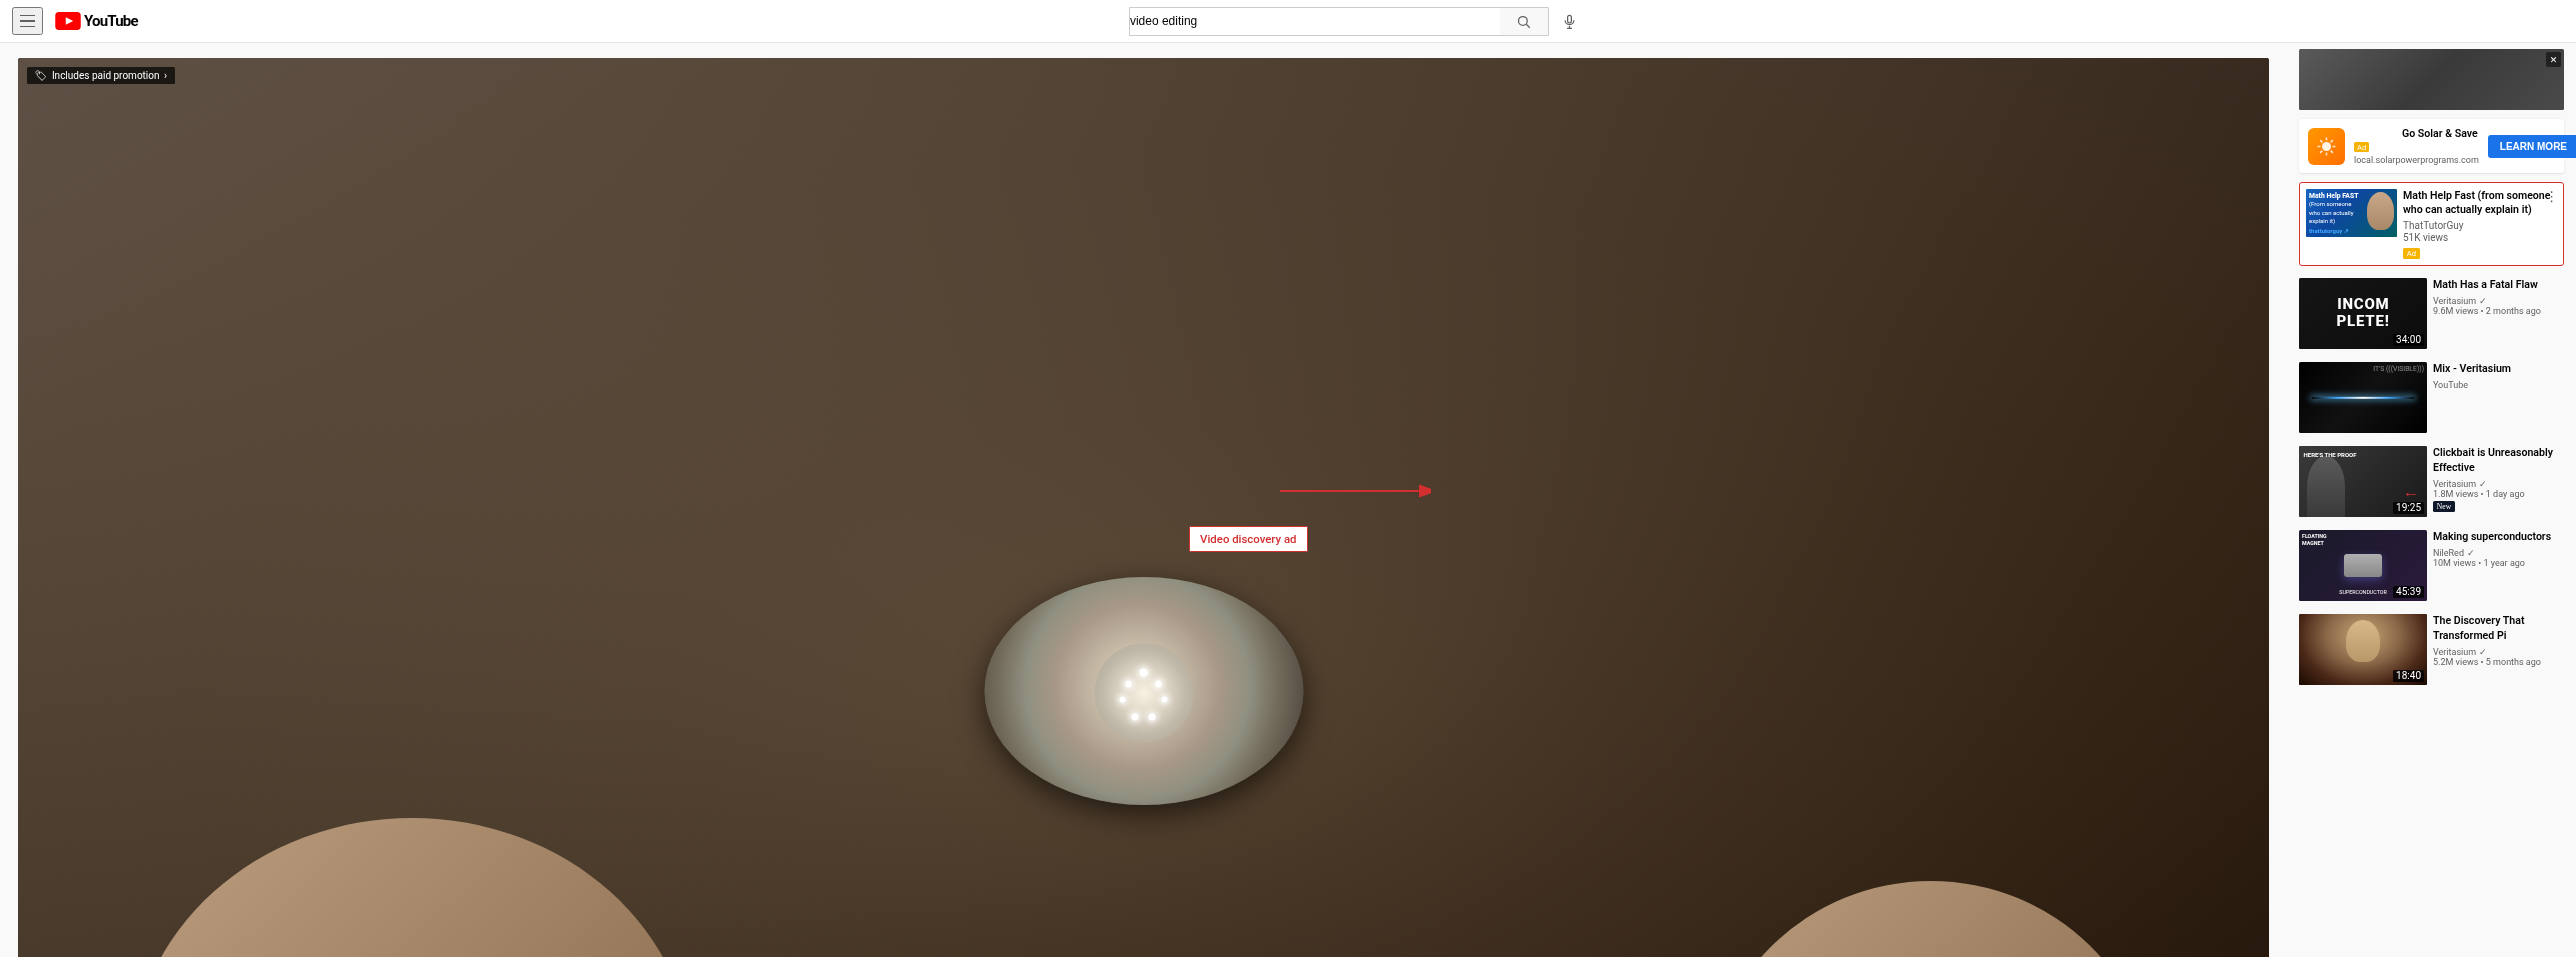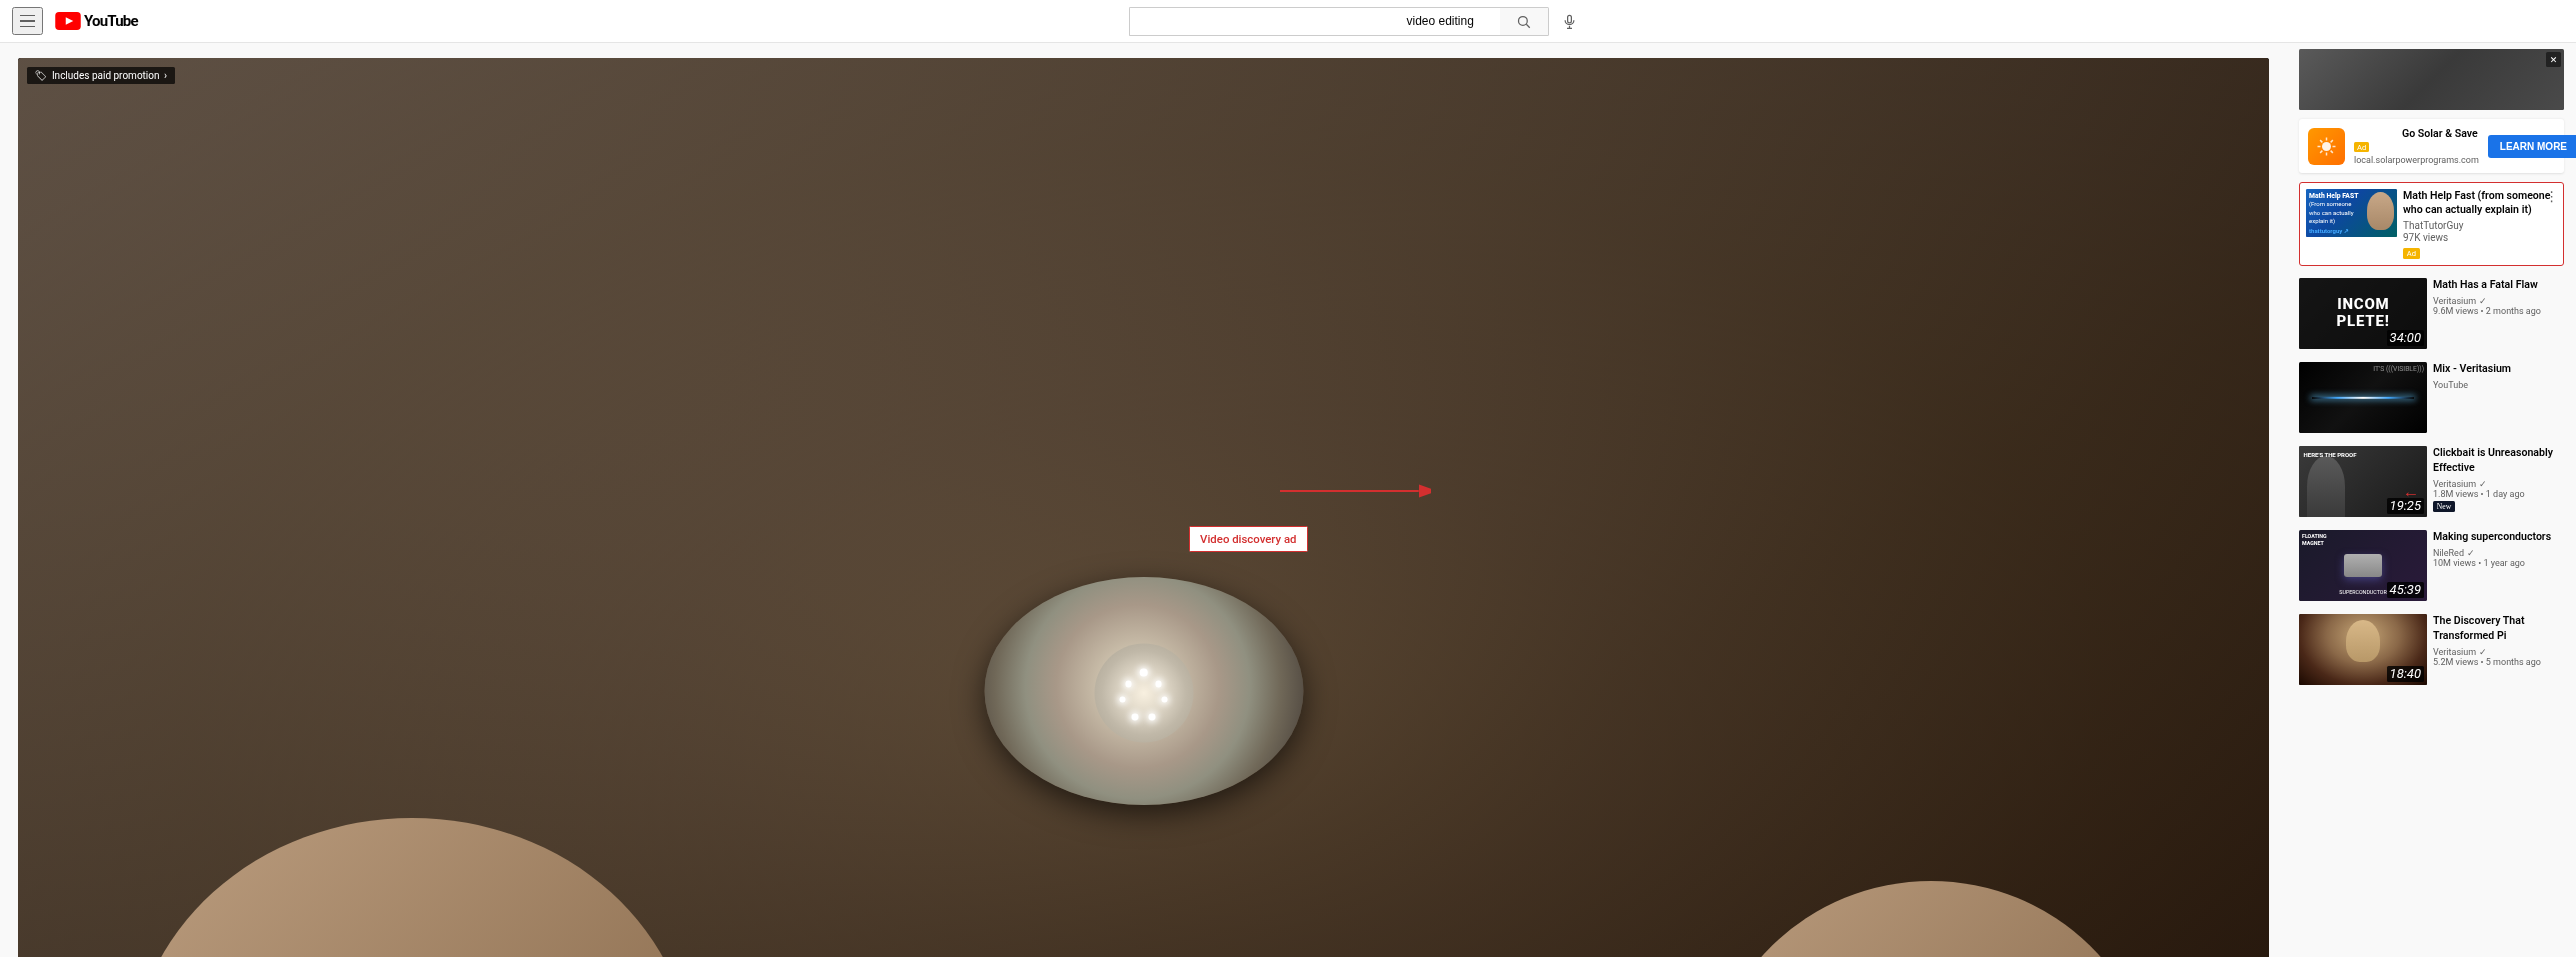--- a/index.html
+++ b/index.html
@@ -16,22 +16,22 @@
     .header-left { display: flex; align-items: center; gap: 12px; }
     .hamburger-icon { cursor: pointer; display: flex; flex-direction: column; gap: 3.8px; padding: 6px; }
     .hamburger-icon span { display: block; width: 15px; height: 1.5px; background: #606060; }
     .yt-logo { display: flex; align-items: center; gap: 3px; text-decoration: none; }
     .yt-logo-icon { width: 26px; height: 18px; }
     .yt-logo-text { font-size: 15px; font-weight: 700; color: #030303; letter-spacing: -0.8px; }
 
     .search-bar { display: flex; align-items: center; flex: 1; max-width: 456px; margin: 0 auto; }
     .search-input {
       flex: 1; height: 29px; border: 0.8px solid #ccc; border-right: none;
-      padding: 0 26px; font-size: 12px; outline: none; border-radius: 1.5px 0 0 1.5px;
-      color: #030303; background: #fff; text-align: right;
+      padding: 0 0; font-size: 12px; outline: none; border-radius: 1.5px 0 0 1.5px;
+      color: #030303; background: #fff;
     }
     .search-btn {
       width: 49px; height: 29px; border: 0.8px solid #ccc; background: #f8f8f8;
       cursor: pointer; display: flex; align-items: center; justify-content: center;
       border-radius: 0 1.5px 1.5px 0; border-left: none;
     }
     .mic-btn {
       width: 30px; height: 30px; border: none; background: none; cursor: pointer;
       display: flex; align-items: center; justify-content: center; margin-left: 6px;
     }
@@ -126,21 +126,21 @@
     
     .related-video-card {
       display: flex; gap: 6px; padding: 6px 0; cursor: pointer;
       border-bottom: 0.8px solid transparent;
     }
     .related-thumb {
       width: 128px; height: 71px; flex-shrink: 0; border-radius: 1.5px; overflow: hidden; position: relative;
     }
     .thumb-duration {
       position: absolute; bottom: 3px; right: 3px; background: rgba(0,0,0,0.8);
-      color: #fff; font-size: 13px; padding: 0.8px 3px; border-radius: 1.5px; font-style: italic;
+      color: #fff; font-size: 10px; padding: 0.8px 3px; border-radius: 1.5px;
     }
     .related-info { flex: 1; min-width: 0; }
     .related-title { font-size: 10.6px; font-weight: 600; color: #030303; margin-bottom: 3px; line-height: 1.4; display: -webkit-box; -webkit-line-clamp: 2; -webkit-box-orient: vertical; overflow: hidden; }
     .related-channel { font-size: 9px; color: #606060; display: flex; align-items: center; gap: 3px; }
     .related-views { font-size: 9px; color: #606060; }
     .new-badge { display: inline-block; background: #0f172a; color: #fff; font-size: 7.6px; padding: 0.8px 3.8px; border-radius: 1.5px; margin-top: 1.5px; font-family: Liberation Serif, serif; }
     .check-icon { color: #606060; font-size: 9px; }
 
     .thumb-laser { 
       background: linear-gradient(135deg, #000 0%, #111 50%, #000 100%);
@@ -279,21 +279,21 @@
           <div style="position:absolute;top:3px;left:3px;right:23px;">
             <div style="font-size:6.8px;font-weight:800;color:#fff;line-height:1.2;">Math Help FAST<br><span style="font-size:6px;font-weight:400;">(From someone<br>who can actually<br>explain it)</span></div>
           </div>
           <div style="position:absolute;bottom:7.6px;right:3px;width:27px;height:38px;background:linear-gradient(to bottom,#c8a888,#a88868);border-radius:50% 50% 40% 40%;"></div>
           <div style="position:absolute;bottom:3px;left:3px;font-size:6px;color:#4af;font-weight:700;">thattutorguy ↗</div>
         </div>
       </div>
       <div class="discovery-ad-info">
         <div class="discovery-ad-title">Math Help Fast (from someone who can actually explain it)</div>
         <div class="discovery-ad-channel">ThatTutorGuy</div>
-        <div class="discovery-ad-views">97K views</div>
+        <div class="discovery-ad-views">51K views</div>
         <span class="ad-badge">Ad</span>
       </div>
       <button class="discovery-more-btn">⋮</button>
     </div>
 
     <div class="related-video-card">
       <div class="related-thumb">
         <div style="width:100%;height:100%;background:linear-gradient(135deg,#2a2a2a 0%,#1a1a1a 100%);position:relative;display:flex;align-items:center;justify-content:center;overflow:hidden;">
           <div style="position:absolute;background:rgba(0,0,0,0.5);top:0;left:0;right:0;bottom:0;display:flex;align-items:center;justify-content:center;">
             <div style="text-align:right;">

